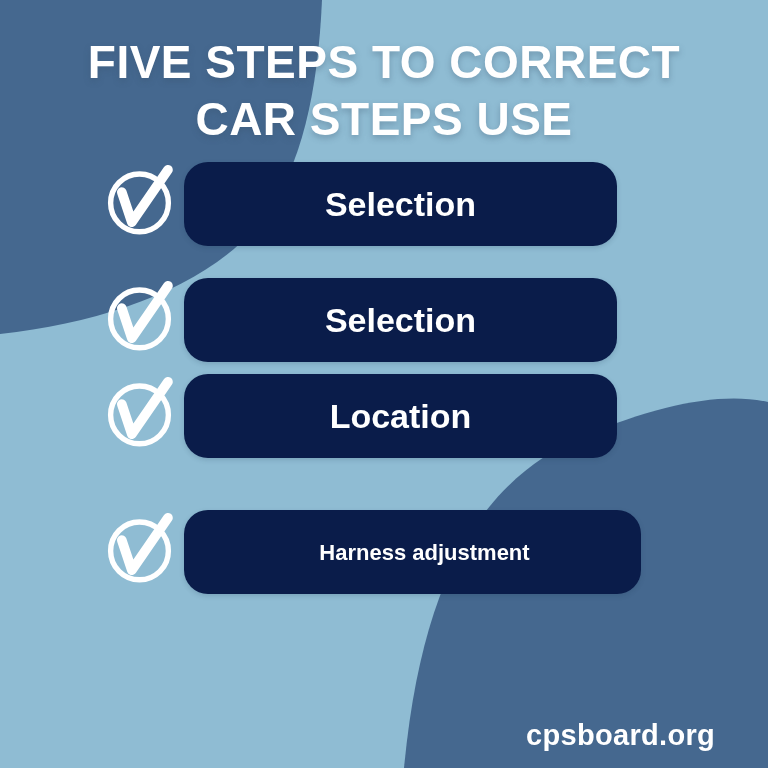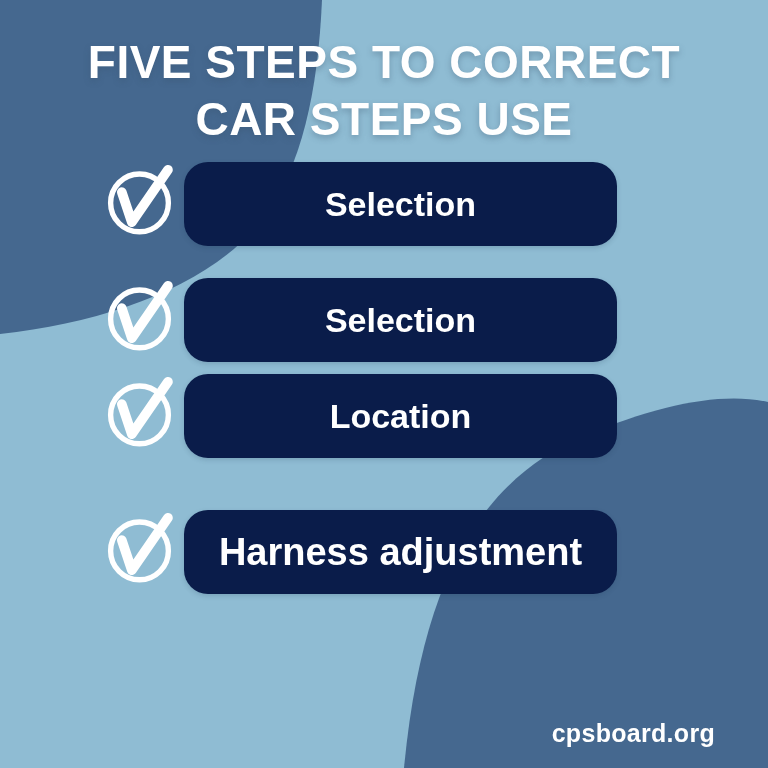--- a/index.html
+++ b/index.html
@@ -29,26 +29,26 @@
   .check{position:absolute;left:101px;top:-3px;width:77px;height:77px;}
 
   .pill{
     position:absolute;left:184px;top:0;width:433px;height:84px;
     background:#0A1C4A;border-radius:24px;
     display:flex;flex-direction:column;align-items:center;justify-content:center;
     color:#FFFFFF;font-weight:bold;font-size:34px;line-height:38px;
     text-align:center;
     box-shadow:0 2px 5px rgba(30,55,85,.18);
   }
-  .row-4 .pill{font-size:38px;line-height:37px;}
+  .row-4 .pill{font-size:22px;line-height:37px;padding-left:24px;}
   .pill-line:empty{display:none;}
 
   .footer{
     position:absolute;top:719px;right:53px;
-    color:#FFFFFF;font-size:25px;font-weight:bold;letter-spacing:.3px;
+    color:#FFFFFF;font-size:29px;font-weight:bold;letter-spacing:.3px;
   }
 </style>
 </head>
 <body>
 
 <div class="canvas">
 
   <svg class="bg" viewBox="0 0 768 768" aria-hidden="true">
     <rect x="0" y="0" width="768" height="768" fill="#8FBCD3"></rect>
     <path fill="#45688F" d="M0 0 L322 0 C318 90 302 168 262 220 C212 284 110 322 0 334 Z"></path>

